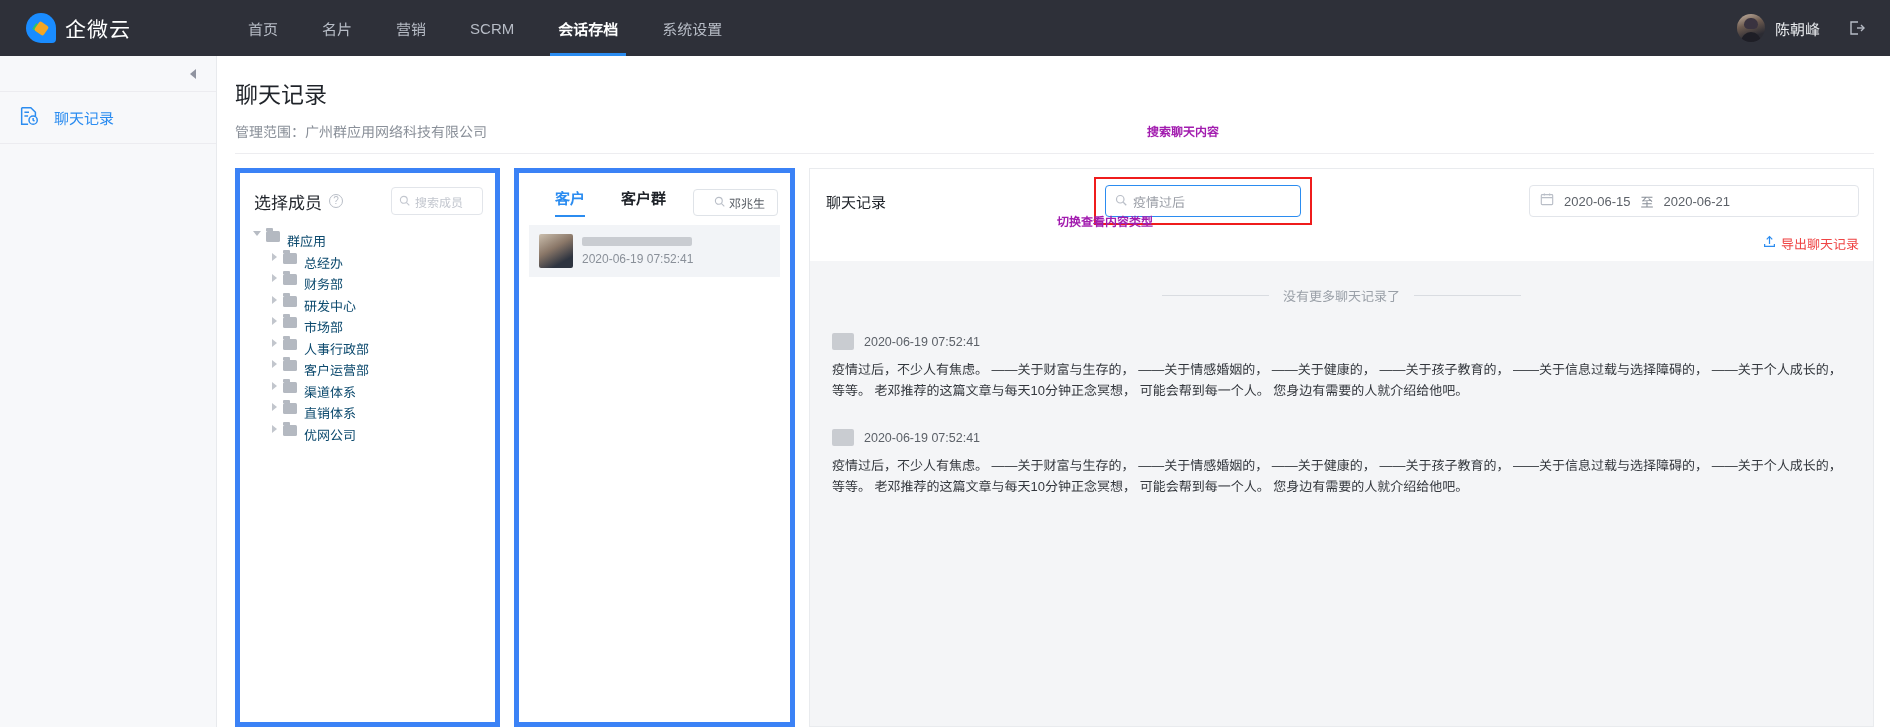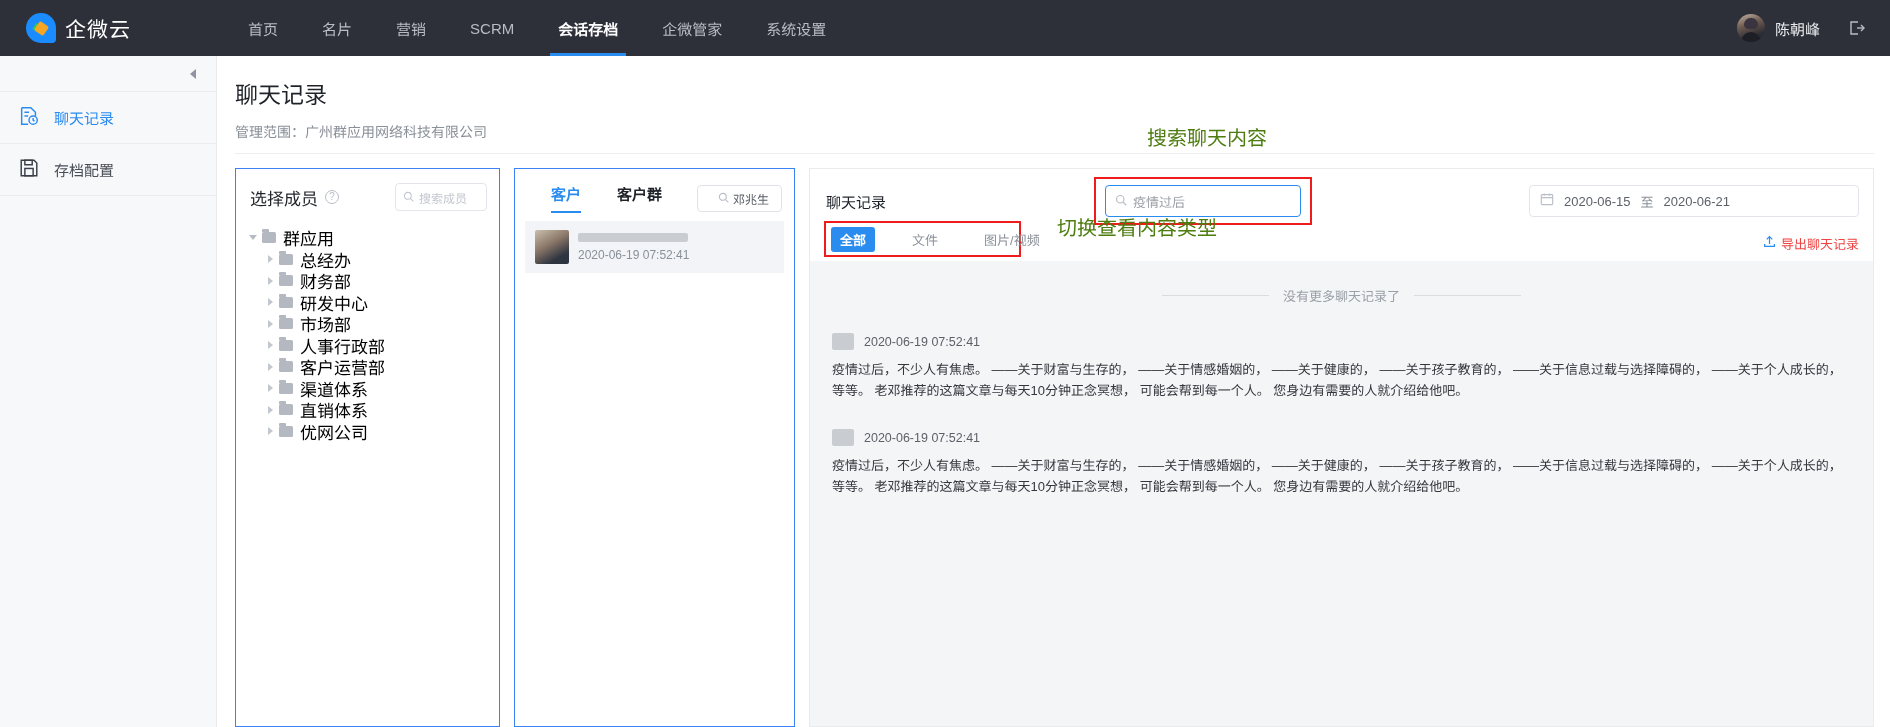--- a/index.html
+++ b/index.html
@@ -80,35 +80,35 @@
   
   .main{ flex:1; background:#ffffff; display:flex;flex-direction:column; min-width:0;}
   .page-head{ padding:20px 0 0 18px; }
   .page-title{ font-size:23px;color:#1f2329;font-weight:normal; }
   .page-sub{ font-size:14px;color:#8a9099;margin-top:11px; }
   .head-rule{ border-bottom:1px solid #ededf0; margin:12px 16px 0 18px; }
 
   .panels{ display:flex; padding:14px 16px 0 18px; flex:1; min-height:0; gap:14px;}
 
   
-  .panel{ border:1px solid #3b82f6; background:#fff; }
+  .panel{ border:5px solid #3b82f6; background:#fff; }
   .member-panel{ width:265px; flex:none; display:flex;flex-direction:column;}
   .member-head{ display:flex;align-items:center;padding:14px 12px 12px 14px; }
   .member-title{ font-size:17px;color:#1f2329; }
   .help-icon{
     width:14px;height:14px;border:1px solid #b9bec7;border-radius:50%;
     color:#b9bec7;font-size:10px;line-height:12px;text-align:center;margin-left:7px;cursor:pointer;
   }
   .mini-search{
     margin-left:auto;width:92px;height:28px;border:1px solid #e2e5ea;border-radius:4px;
     display:flex;align-items:center;padding:12px 7px;gap:5px;
   }
   .mini-search .ph{ font-size:12px;color:#c3c7cf;white-space:nowrap;}
   .tree{ padding:4px 0 0 10px; overflow:hidden; }
-  .tnode{ display:flex;align-items:center;height:21.5px;cursor:pointer;font-size:17px;color:#000000;}
+  .tnode{ display:flex;align-items:flex-start;height:21.5px;cursor:pointer;font-size:13px;color:#0c4a6e;}
   .tnode .tw{ width:14px;display:flex;align-items:center;justify-content:center;flex:none;}
   .car-right{width:0;height:0;border-top:4px solid transparent;border-bottom:4px solid transparent;border-left:5px solid #c2c6cd;}
   .car-down{width:0;height:0;border-left:4px solid transparent;border-right:4px solid transparent;border-top:5px solid #b7bcc4;}
   .folder{
     width:14px;height:11px;background:#b4b9c1;border-radius:1.5px;margin:0 7px 0 2px;flex:none;position:relative;
   }
   .folder::before{content:"";position:absolute;top:-3px;left:0;width:7px;height:3px;background:#b4b9c1;border-radius:1px 1px 0 0;}
   .tchild{ padding-left:17px; }
 
   
@@ -159,21 +159,21 @@
   .filter-row{ display:flex;align-items:center;padding:8px 14px 0 16px;position:relative;height:44px;}
   .filter-box{
     position:absolute;left:14px;top:4px;width:197px;height:36px;border:2px solid #ef1c1c;
     display:flex;align-items:center;padding:0 5px;gap:0;
   }
   .fchip{
     font-size:13px;padding:3px 9px;border-radius:3px;color:#8a9099;cursor:pointer;white-space:nowrap;
   }
   .fchip.active{ background:#2b8cf0;color:#fff;font-weight:bold; }
   .anno{
-    color:#4d7c0f;font-size:20px;white-space:nowrap;position:absolute;
+    color:#a21caf;font-size:12px;white-space:nowrap;position:absolute;font-weight:bold;
   }
   .anno-search{ left:1147px; top:122px; }
   .anno-filter{ left:1057px; top:212px; }
   .export{
     margin-left:auto;display:flex;align-items:center;gap:5px;color:#ef4444;font-size:13px;cursor:pointer;white-space:nowrap;
   }
   .messages{ background:#f4f5f7;flex:1;min-height:0;padding:14px 22px 0 22px;overflow:hidden;}
   .no-more{ display:flex;align-items:center;justify-content:center;gap:14px;margin:11px 0 28px 0;}
   .no-more .line{ width:107px;height:1px;background:#d9dce1; }
   .no-more .txt{ font-size:13px;color:#9aa0a8;white-space:nowrap;}
@@ -199,23 +199,20 @@
         <span>名片</span>
       </div>
     <div class="nav-item">
         <span>营销</span>
       </div>
     <div class="nav-item">
         <span>SCRM</span>
       </div>
     <div class="nav-item active">
         <span>会话存档</span>
-      </div>
-    <div class="nav-item">
-        <span>企微管家</span>
       </div>
     <div class="nav-item">
         <span>系统设置</span>
       </div>
   </div>
   <div class="topnav-right">
     <div class="avatar"></div>
     <div class="username">陈朝峰</div>
     <div class="logout-icon">
       <svg width="20" height="20" viewBox="0 0 20 20" fill="none" stroke="#b7bcc6" stroke-width="1.4">
@@ -238,30 +235,20 @@
         <svg width="22" height="22" viewBox="0 0 24 24" fill="none" stroke="#2b8cf0" stroke-width="1.6">
           <path d="M4 3h10l5 5v4"></path>
             <path d="M4 3v18h7"></path>
             <path d="M7 8h5M7 12h4"></path>
           <circle cx="16.5" cy="16.5" r="4.5"></circle>
             <path d="M16.5 14.3v2.2l1.5 1"></path>
         </svg>
       </span>
       <span class="s-label">聊天记录</span>
     </div>
-    <div class="side-item">
-      <span>
-        <svg width="22" height="22" viewBox="0 0 24 24" fill="none" stroke="#3c4149" stroke-width="1.6">
-          <path d="M3.5 3.5h14l3 3v14h-17z"></path>
-            <path d="M7.5 3.5h8v5h-8z"></path>
-            <rect x="7.5" y="12.5" width="9" height="8"></rect>
-        </svg>
-      </span>
-      <span class="s-label">存档配置</span>
-    </div>
   </div>
 
   <div class="main">
     <div class="page-head">
       <div class="page-title">聊天记录</div>
       <div class="page-sub">管理范围：广州群应用网络科技有限公司</div>
     </div>
     <div class="head-rule"></div>
 
     <div class="panels">
@@ -404,25 +391,20 @@
                   <path d="M1.5 6.5h13M5 1.6v2.4M11 1.6v2.4"></path>
               </svg>
             </span>
             <span class="d">2020-06-15</span>
             <span class="to">至</span>
             <span class="d">2020-06-21</span>
           </div>
         </div>
 
         <div class="filter-row">
-          <div class="filter-box">
-            <span class="fchip active">全部</span>
-            <span class="fchip" style="margin-left:28px">文件</span>
-            <span class="fchip" style="margin-left:28px">图片/视频</span>
-          </div>
           <div class="export">
             <span>
               <svg width="13" height="13" viewBox="0 0 16 16" fill="none" stroke="#2b8cf0" stroke-width="1.5">
                 <path d="M2 11v3h12v-3"></path>
                   <path d="M8 11V2"></path>
                   <path d="M4.6 5.4L8 2l3.4 3.4"></path>
               </svg>
             </span>
             <span>导出聊天记录</span>
           </div>

